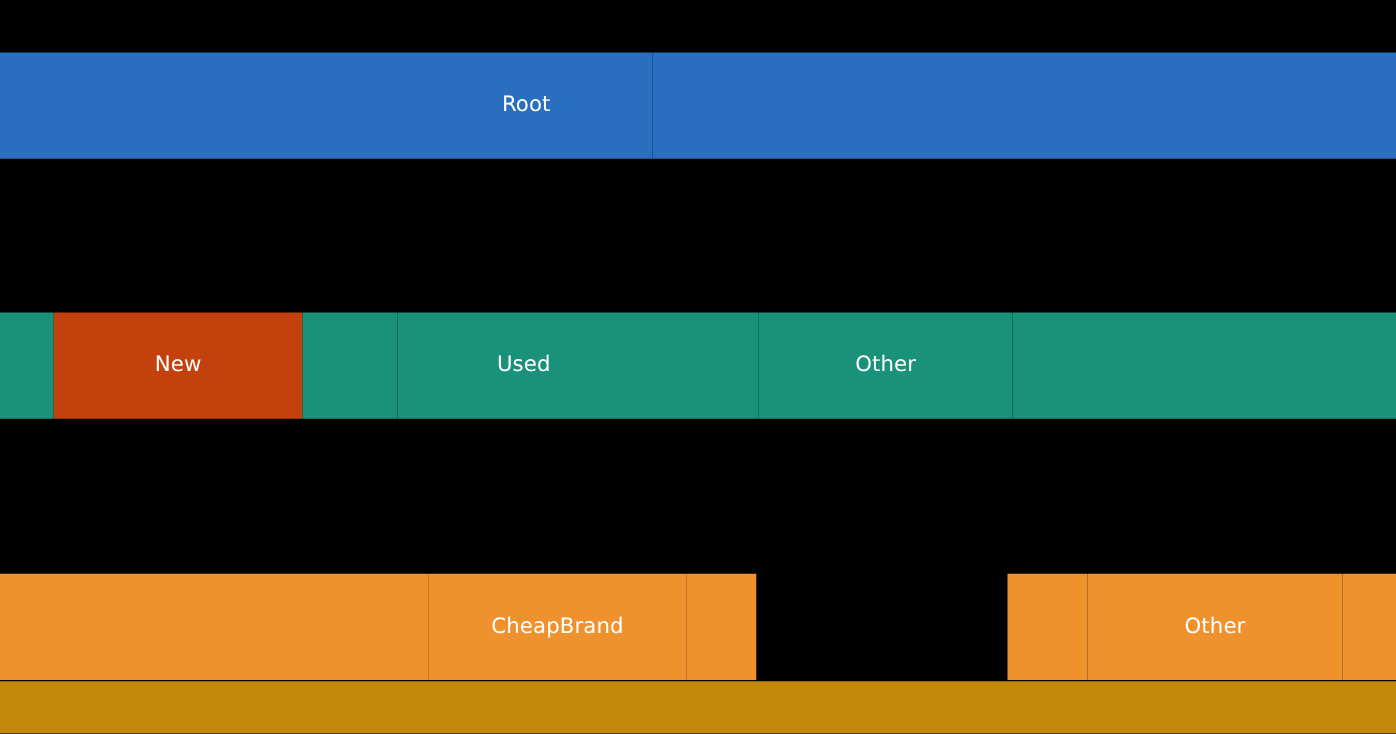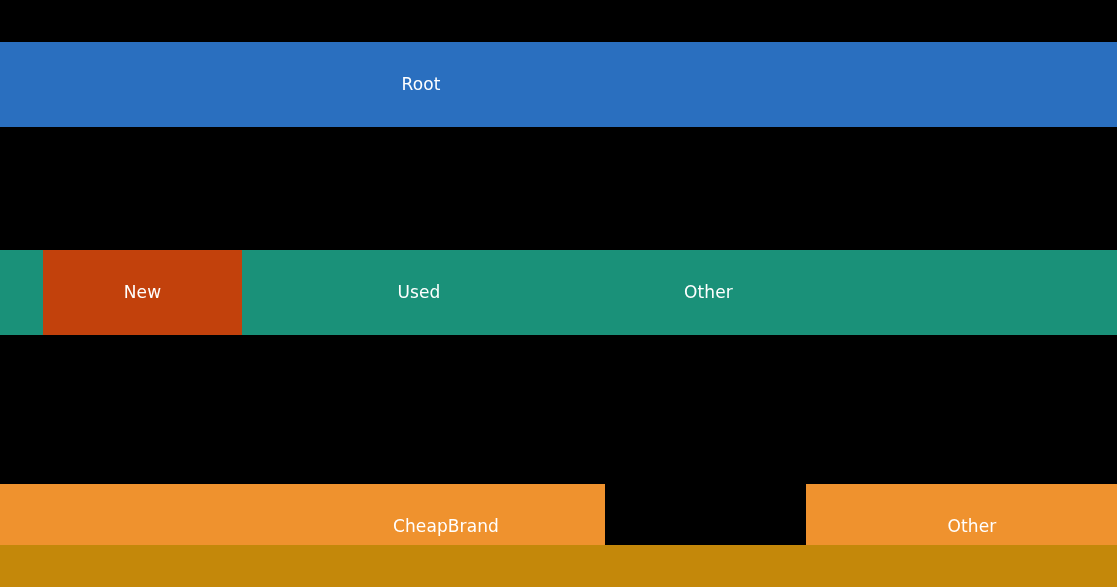--- a/index.html
+++ b/index.html
@@ -80,21 +80,21 @@
       <div class="node lvl-cat" style="left: 520px; width: 87px; height: 85px; background: rgb(26, 145, 121);">
         <span class="node-label"></span>
       </div>
       <div class="node lvl-cat" style="left: 607px; width: 203px; height: 85px; background: rgb(26, 145, 121);">
         <span class="node-label">Other</span>
       </div>
       <div class="node lvl-cat" style="left: 810px; width: 307px; height: 85px; background: rgb(26, 145, 121);">
         <span class="node-label"></span>
       </div>
     </div>
-    <div class="level" style="top: 484px; height: 85px;">
+    <div class="level" style="top: 459px; height: 85px;">
       <div class="node lvl-brand" style="left: 0px; width: 343px; height: 85px; background: rgb(239, 146, 46);">
         <span class="node-label"></span>
       </div>
       <div class="node lvl-brand" style="left: 343px; width: 206px; height: 85px; background: rgb(239, 146, 46);">
         <span class="node-label">CheapBrand</span>
       </div>
       <div class="node lvl-brand" style="left: 549px; width: 56px; height: 85px; background: rgb(239, 146, 46);">
         <span class="node-label"></span>
       </div>
       <div class="node lvl-brand" style="left: 806px; width: 64px; height: 85px; background: rgb(239, 146, 46);">

